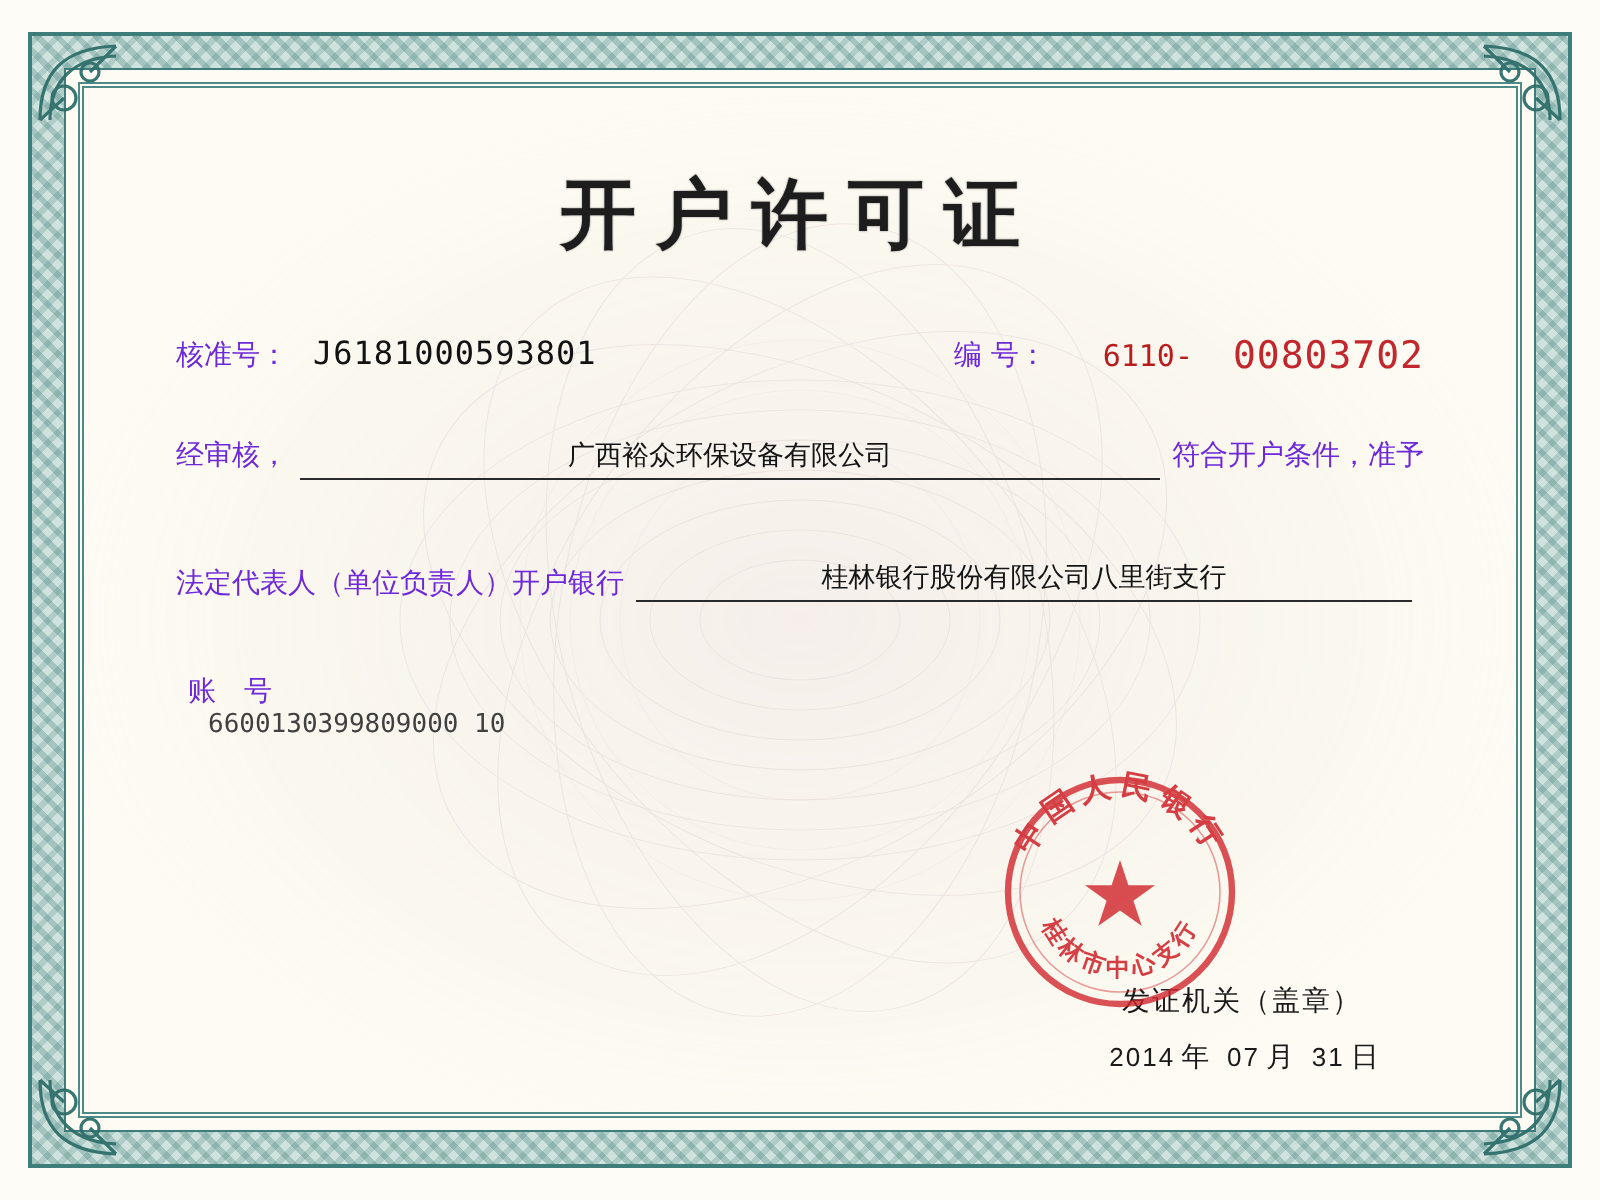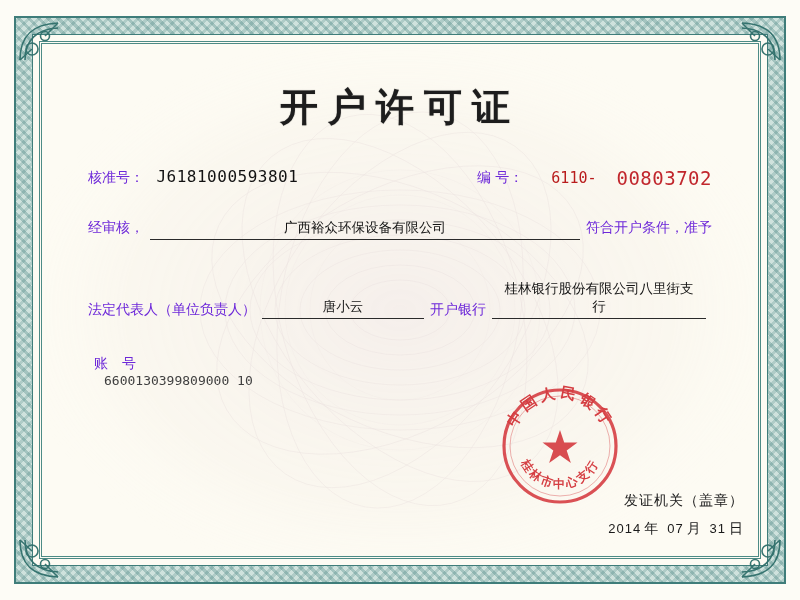--- a/index.html
+++ b/index.html
@@ -204,24 +204,24 @@
     flex: 0 0 250px;
     text-align: left;
     padding-left: 10px;
     font-family: "DejaVu Sans Mono", monospace;
     font-size: 13px;
   }
   .row-account .spacer { flex: 1 1 auto; }
 
   .sig-block {
     position: absolute;
-    right: 56px;
+    right: 66px;
     bottom: 62px;
     width: 240px;
-    text-align: right;
+    text-align: center;
     color: #1a1a1a;
   }
   .sig-line {
     font-size: 14px;
     letter-spacing: 1px;
     margin-bottom: 10px;
     padding-left: 14px;
   }
   .sig-date {
     font-size: 14px;
@@ -342,21 +342,20 @@
 
     <div class="body-line">
       <span class="label-cn">经审核，</span>
       <span class="fill hand">广西裕众环保设备有限公司</span>
       <span class="label-cn">符合开户条件，准予</span>
     </div>
 
 
     <div class="row-rep">
       <span class="label-cn">法定代表人（单位负责人）</span>
-      <span class="fill hand">唐小云</span>
       <span class="label-cn">开户银行</span>
       <span class="fill bank hand">桂林银行股份有限公司八里街支行</span>
     </div>
 
     <div class="row-account">
       <span class="label-cn">账　号</span>
       <span class="fill">6600130399809000 10</span>
       <span class="spacer"></span>
     </div>
 

